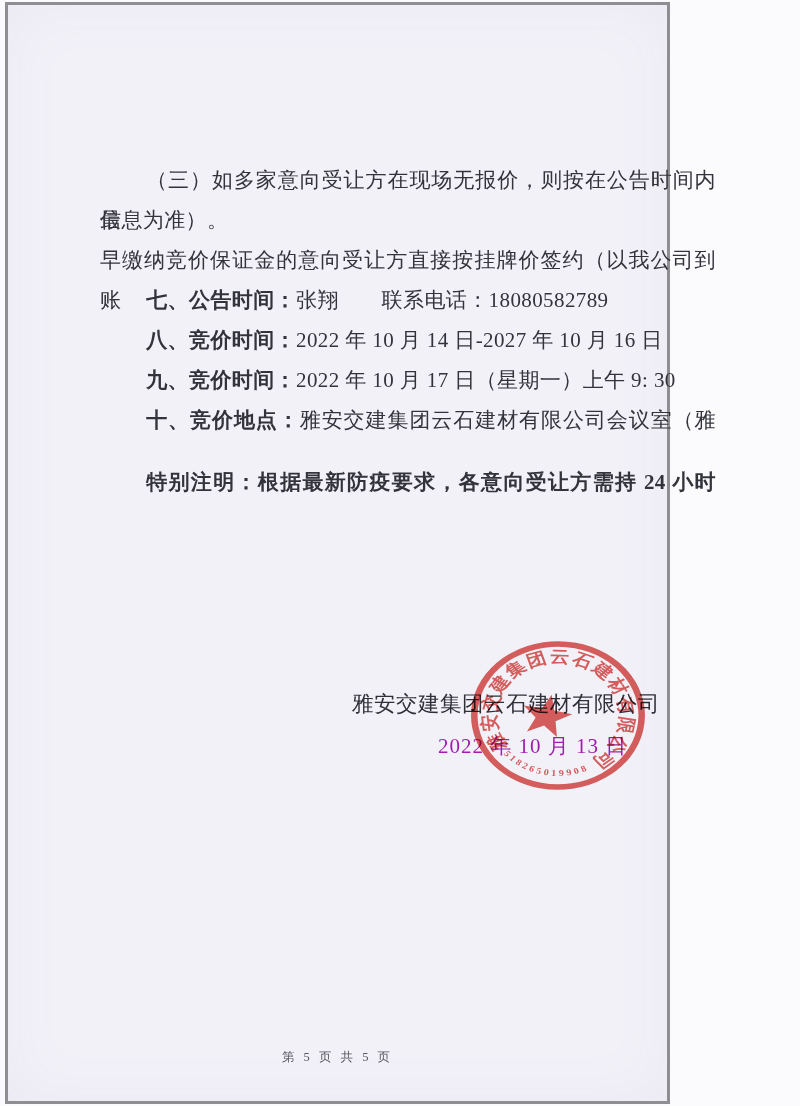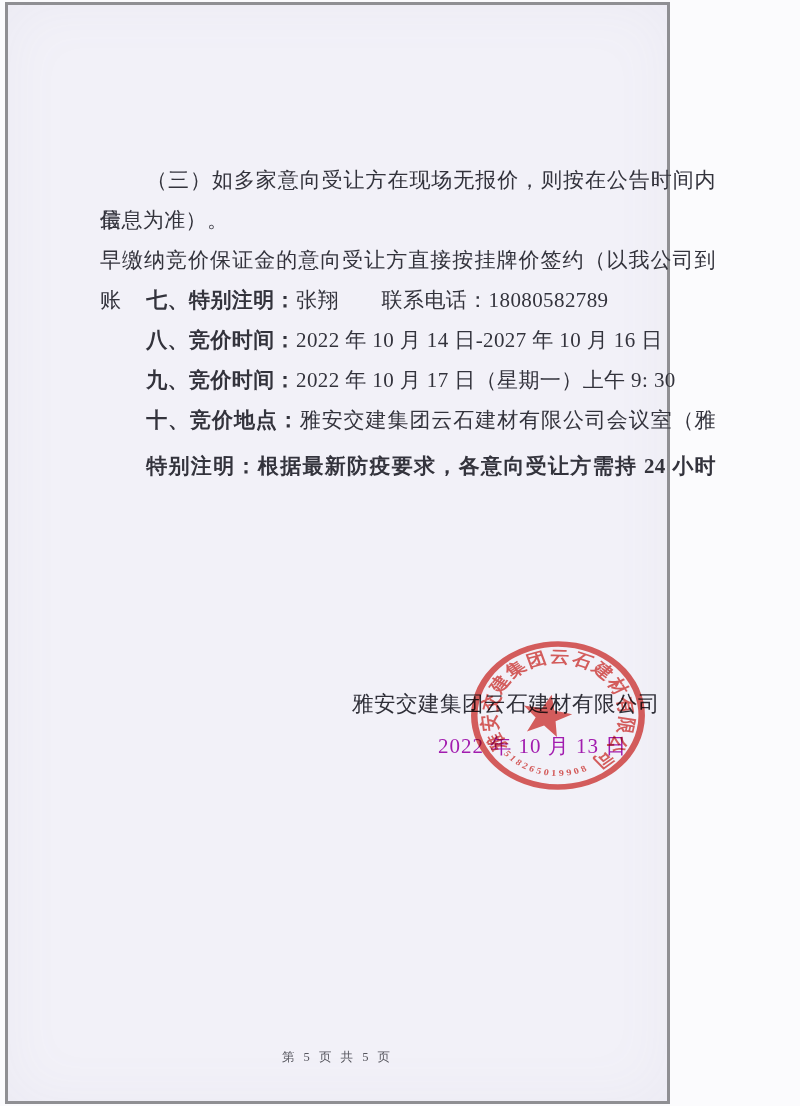--- a/index.html
+++ b/index.html
@@ -25,21 +25,21 @@
   }
   .line{height:40px;line-height:40px;white-space:nowrap;}
   .indent{text-indent:2.2em;}
   .jfull{
     white-space:normal;
     text-align:justify;
     text-align-last:justify;
     text-justify:inter-character;
   }
   .b{font-weight:bold;}
-  .note-gap{margin-top:6px;}
+  .note-gap{margin-top:22px;}
   .signature{
     position:absolute;left:344px;top:684px;
     font-size:21.5px;color:#2f2f38;letter-spacing:0.5px;
     white-space:nowrap;
   }
   .sign-date{
     position:absolute;left:430px;top:727px;
     font-size:21px;color:#a21caf;letter-spacing:1px;
     white-space:nowrap;
   }
@@ -70,21 +70,21 @@
         <span>（三）如多家意向受让方在现场无报价，则按在公告时间内最</span>
       </div>
       <div class="line">
         <span>信息为准）。</span>
       </div>
       <div class="line jfull">
         <span>早缴纳竞价保证金的意向受让方直接按挂牌价签约（以我公司到账</span>
       </div>
 
       <div class="line indent">
-        <span class="b">七、特别注明：</span><span>张翔　　联系电话：18080582789</span>
+        <span class="b">七、公告时间：</span><span>张翔　　联系电话：18080582789</span>
       </div>
       <div class="line indent">
         <span class="b">八、竞价时间：</span><span>2022 年 10 月 14 日-2027 年 10 月 16 日</span>
       </div>
       <div class="line indent">
         <span class="b">九、竞价时间：</span><span>2022 年 10 月 17 日（星期一）上午 9: 30</span>
       </div>
       <div class="line indent jfull">
         <span class="b">十、竞价地点：</span><span>雅安交建集团云石建材有限公司会议室（雅</span>
       </div>

